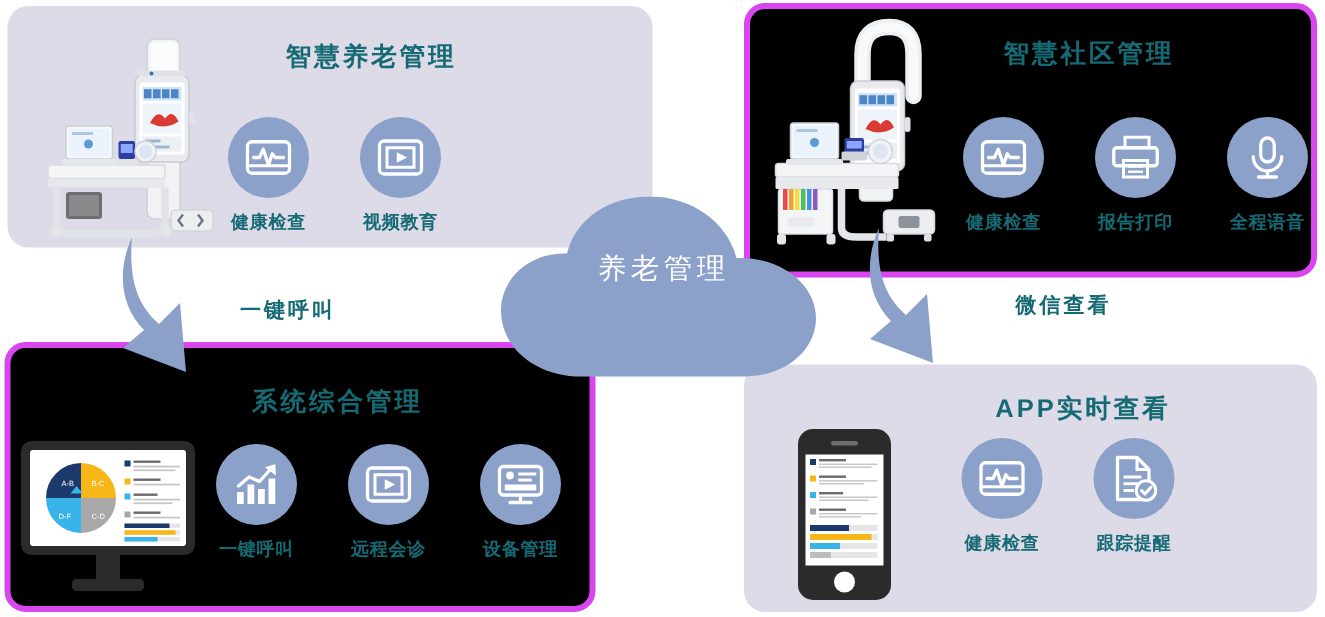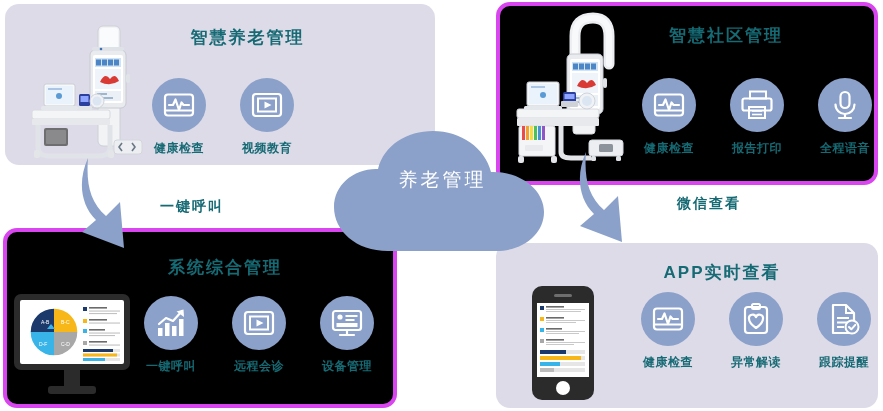--- a/index.html
+++ b/index.html
@@ -391,30 +391,20 @@
           <rect x="3" y="6.5" width="28" height="21" rx="3" fill="none" stroke="#fff" stroke-width="2.2"></rect>
           <line x1="3" y1="22.5" x2="31" y2="22.5" stroke="#fff" stroke-width="2"></line>
           <polyline points="7,17 11,17 13.5,11.5 17,22 19.5,14.5 21.5,17 27,17" fill="none" stroke="#fff" stroke-width="2.2" stroke-linejoin="round" stroke-linecap="round"></polyline>
         </svg>
       </div>
       <div class="feature-label">健康检查</div>
     </div>
     <div class="feature">
       <div class="circle">
         <svg width="34" height="34" viewBox="0 0 34 34">
-          <rect x="6" y="5" width="22" height="26" rx="3" fill="none" stroke="#fff" stroke-width="2.2"></rect>
-          <rect x="13" y="2" width="8" height="5" rx="1.5" fill="none" stroke="#fff" stroke-width="2"></rect>
-          <path d="M17 26 c-5 -3.5 -7 -6.5 -7 -9.2 a3.6 3.6 0 0 1 7 -1.6 a3.6 3.6 0 0 1 7 1.6 c0 2.7 -2 5.7 -7 9.2 z" fill="none" stroke="#fff" stroke-width="2.2" stroke-linejoin="round"></path>
-        </svg>
-      </div>
-      <div class="feature-label">异常解读</div>
-    </div>
-    <div class="feature">
-      <div class="circle">
-        <svg width="34" height="34" viewBox="0 0 34 34">
           <path d="M6 3 h13 l8 8 v20 h-21 z" fill="none" stroke="#fff" stroke-width="2.2" stroke-linejoin="round"></path>
           <path d="M19 3 v8 h8" fill="none" stroke="#fff" stroke-width="2"></path>
           <line x1="10" y1="16" x2="22" y2="16" stroke="#fff" stroke-width="2"></line>
           <line x1="10" y1="20.5" x2="22" y2="20.5" stroke="#fff" stroke-width="2"></line>
           <line x1="10" y1="25" x2="17" y2="25" stroke="#fff" stroke-width="2"></line>
           <circle cx="25" cy="25" r="6.5" fill="#8ba1c9" stroke="#fff" stroke-width="2"></circle>
           <polyline points="22,25 24.3,27.3 28.3,22.8" fill="none" stroke="#fff" stroke-width="2" stroke-linecap="round" stroke-linejoin="round"></polyline>
         </svg>
       </div>
       <div class="feature-label">跟踪提醒</div>

